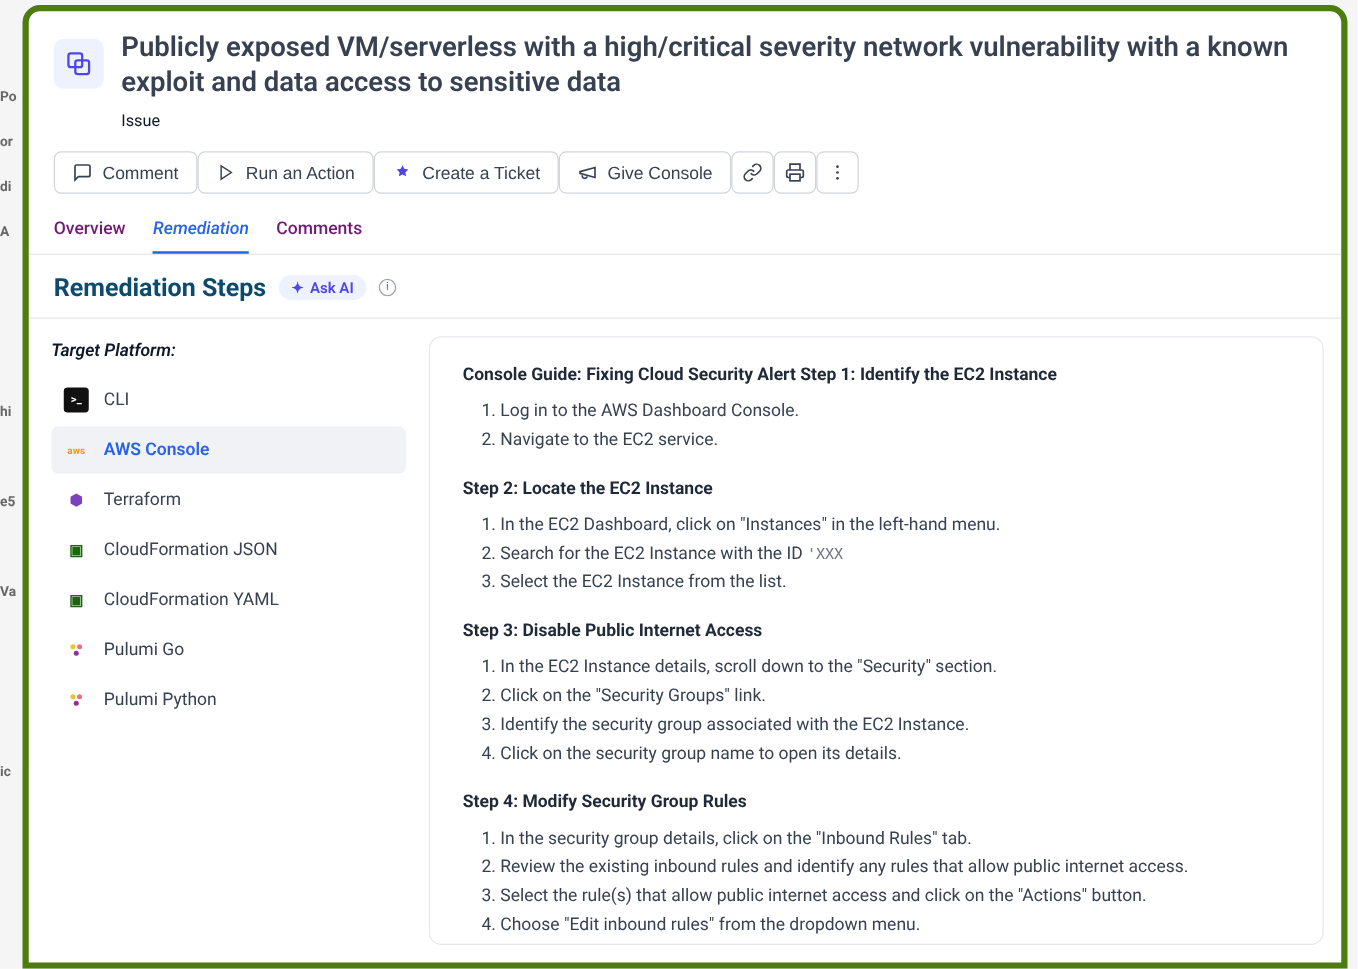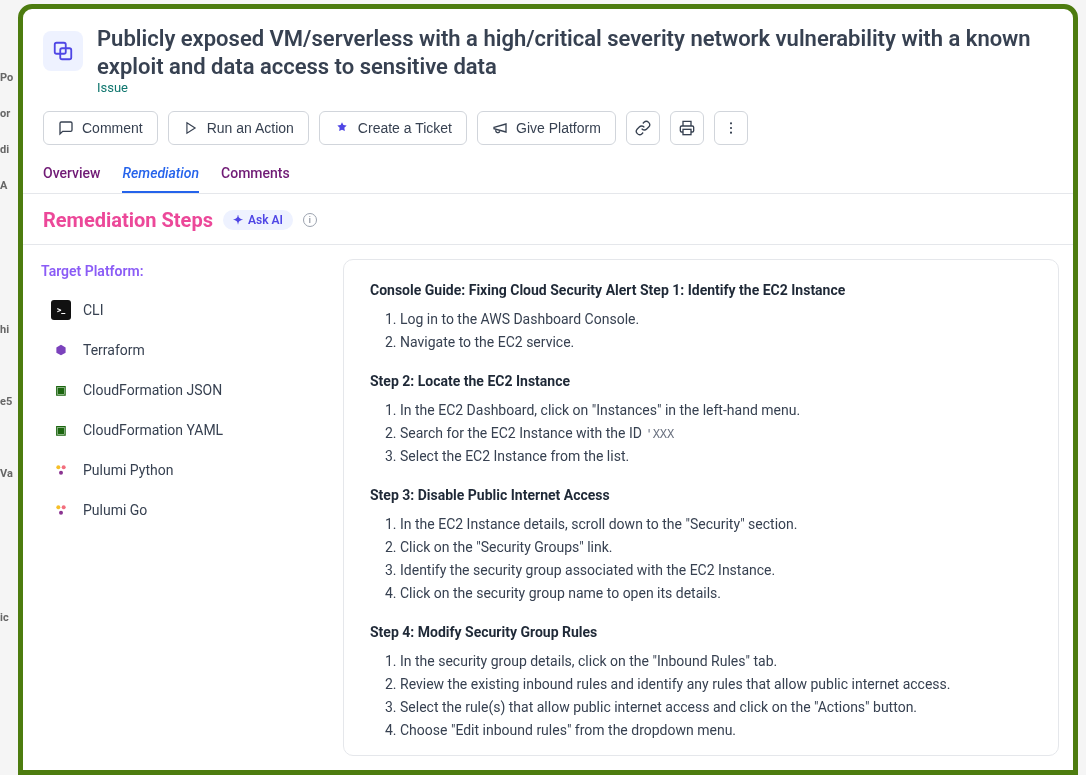--- a/index.html
+++ b/index.html
@@ -57,26 +57,25 @@
     margin-top: 6px;
   }
   .header-titles h1 {
     font-size: 22px;
     font-weight: 600;
     color: #374151;
     line-height: 1.25;
   }
   .header-titles .subtitle {
     font-size: 13px;
-    color: #0f766e;
-    margin-top: 0;
+    color: #0f172a;
+    margin-top: 10px;
   }
   .toolbar {
     display: flex;
-    gap: 10px;
     padding: 8px 20px 12px 20px;
     align-items: flex-end;
   }
   .btn {
     display: inline-flex;
     align-items: center;
     gap: 8px;
     height: 34px;
     padding: 0 14px;
     border: 1px solid #d1d5db;
@@ -122,21 +121,21 @@
   .section-header {
     display: flex;
     align-items: center;
     gap: 10px;
     padding: 14px 20px 12px 20px;
     border-bottom: 1px solid #e5e7eb;
   }
   .section-header h2 {
     font-size: 20px;
     font-weight: 700;
-    color: #ec4899;
+    color: #0c4a6e;
   }
   .ask-ai {
     display: inline-flex;
     align-items: center;
     gap: 5px;
     background: #eef2ff;
     color: #4f46e5;
     border-radius: 12px;
     padding: 3px 10px;
     font-size: 12px;
@@ -154,22 +153,23 @@
     overflow: hidden;
   }
   .sidebar {
     width: 320px;
     padding: 18px 18px;
     overflow-y: auto;
   }
   .sidebar .label {
     font-size: 14px;
     font-weight: 600;
-    color: #8b5cf6;
+    color: #0f172a;
     margin-bottom: 12px;
+    font-style: italic;
   }
   .platform {
     display: flex;
     align-items: center;
     gap: 12px;
     padding: 9px 10px;
     border-radius: 6px;
     font-size: 14px;
     color: #374151;
     cursor: pointer;
@@ -277,21 +277,21 @@
       </span>
       <span>Create a Ticket</span>
     </button>
     <button class="btn">
       <span class="icn">
         <svg width="16" height="16" viewBox="0 0 24 24" fill="none" stroke="currentColor" stroke-width="2">
             <path d="M3 11l18-5v12L3 13v-2z"></path>
             <path d="M11.6 16.8a3 3 0 1 1-5.8-1.6"></path>
           </svg>
       </span>
-      <span>Give Platform</span>
+      <span>Give Console</span>
     </button>
     <button class="icon-btn">
       <svg width="16" height="16" viewBox="0 0 24 24" fill="none" stroke="currentColor" stroke-width="2">
           <path d="M10 13a5 5 0 0 0 7.54.54l3-3a5 5 0 0 0-7.07-7.07l-1.72 1.71"></path>
           <path d="M14 11a5 5 0 0 0-7.54-.54l-3 3a5 5 0 0 0 7.07 7.07l1.71-1.71"></path>
         </svg>
     </button>
     <button class="icon-btn">
       <svg width="16" height="16" viewBox="0 0 24 24" fill="none" stroke="currentColor" stroke-width="2">
           <polyline points="6 9 6 2 18 2 18 9"></polyline>
@@ -324,52 +324,56 @@
   </div>
 
   <div class="body">
     <div class="sidebar">
       <div class="label">Target Platform:</div>
 
       <div class="platform">
         <span class="picon" style="background:#111;color:#fff;border-radius:3px;font-size:9px;">&gt;_</span>
         <span>CLI</span>
       </div>
+      <div class="platform active">
+        <span class="picon" style="color:#ff9900;font-size:8px;">aws</span>
+        <span>AWS Console</span>
+      </div>
       <div class="platform">
         <span class="picon" style="color:#7b42bc;">⬢</span>
         <span>Terraform</span>
       </div>
       <div class="platform">
         <span class="picon" style="color:#1b660f;">▣</span>
         <span>CloudFormation JSON</span>
       </div>
       <div class="platform">
         <span class="picon" style="color:#1b660f;">▣</span>
         <span>CloudFormation YAML</span>
+      </div>
+      <div class="platform">
+        <span class="picon" style="font-size:14px;">
+          <svg width="16" height="16" viewBox="0 0 24 24">
+              <circle cx="8" cy="8" r="3" fill="#f6bf29"></circle>
+              <circle cx="16" cy="8" r="3" fill="#f26e7e"></circle>
+              <circle cx="12" cy="16" r="3" fill="#8a3391"></circle>
+            </svg>
+        </span>
+        <span>Pulumi Go</span>
       </div>
       <div class="platform">
         <span class="picon">
           <svg width="16" height="16" viewBox="0 0 24 24">
               <circle cx="8" cy="8" r="3" fill="#f6bf29"></circle>
               <circle cx="16" cy="8" r="3" fill="#f26e7e"></circle>
               <circle cx="12" cy="16" r="3" fill="#8a3391"></circle>
             </svg>
         </span>
         <span>Pulumi Python</span>
       </div>
-      <div class="platform">
-        <span class="picon" style="font-size:14px;">
-          <svg width="16" height="16" viewBox="0 0 24 24">
-              <circle cx="8" cy="8" r="3" fill="#f6bf29"></circle>
-              <circle cx="16" cy="8" r="3" fill="#f26e7e"></circle>
-              <circle cx="12" cy="16" r="3" fill="#8a3391"></circle>
-            </svg>
-        </span>
-        <span>Pulumi Go</span>
-      </div>
     </div>
 
     <div class="content">
       <div class="content-box">
         <div class="step-title">Console Guide: Fixing Cloud Security Alert Step 1: Identify the EC2 Instance</div>
         <ol>
           <li>Log in to the AWS Dashboard Console.</li>
           <li>Navigate to the EC2 service.</li>
         </ol>
 

